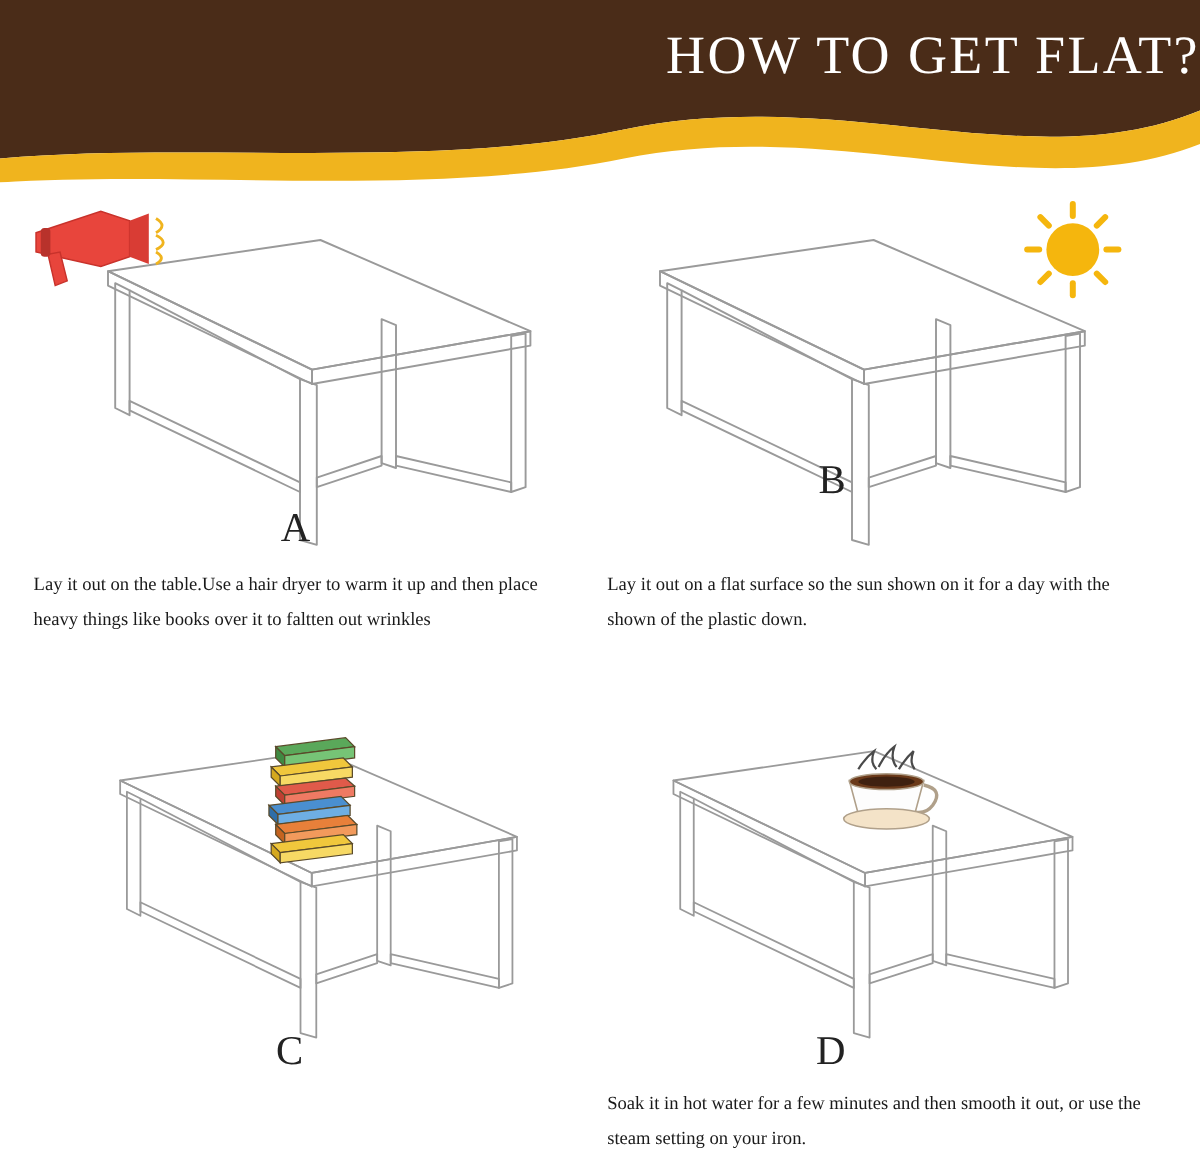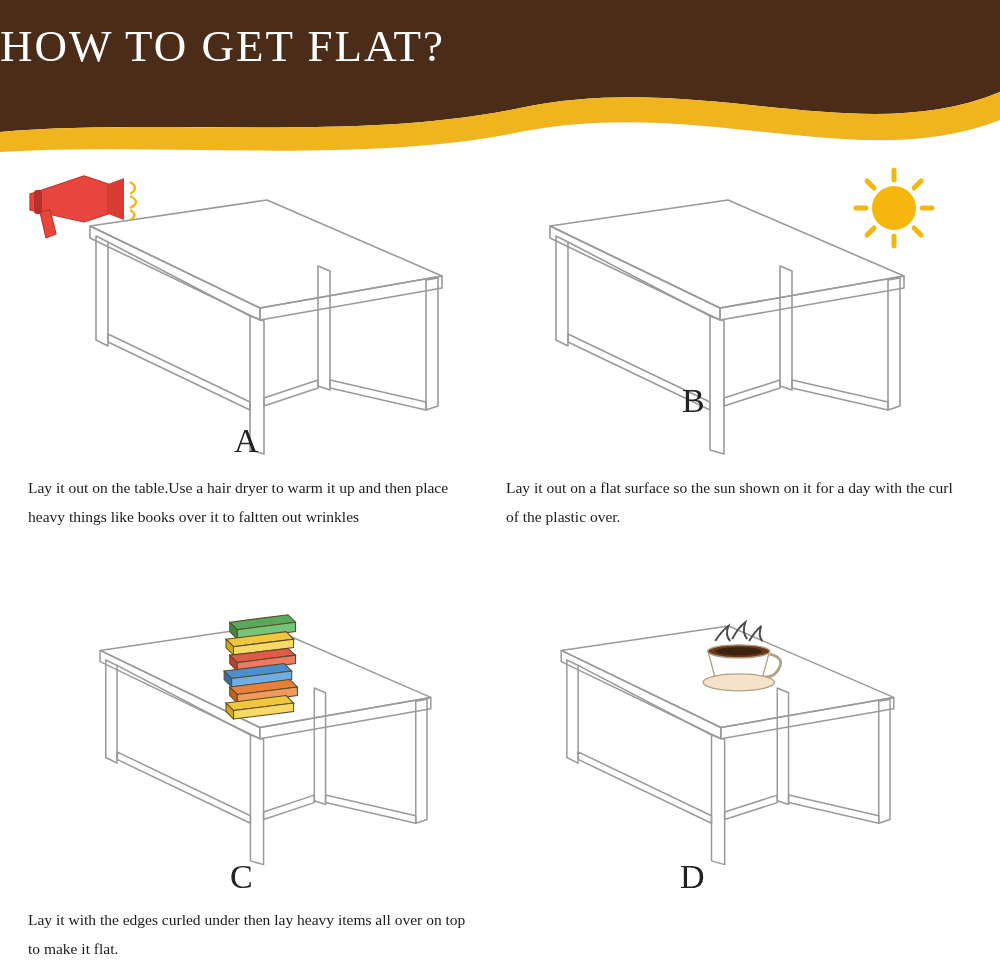--- a/index.html
+++ b/index.html
@@ -28,21 +28,21 @@
     position: absolute;
     top: 0; left: 0;
     width: 1000px;
     height: 152px;
   }
   .header-title {
     position: absolute;
     top: 20px;
     left: 0;
     width: 1000px;
-    text-align: left;
+    text-align: right;
     color: #ffffff;
     font-family: "Liberation Serif", serif;
     font-size: 45px;
     letter-spacing: 2px;
     font-weight: normal;
     z-index: 3;
     white-space: nowrap;
   }
 
   
@@ -172,21 +172,21 @@
           <line x1="356" y1="50" x2="366" y2="50"></line>
           <line x1="422" y1="50" x2="432" y2="50"></line>
           <line x1="367" y1="23" x2="374" y2="30"></line>
           <line x1="414" y1="70" x2="421" y2="77"></line>
           <line x1="421" y1="23" x2="414" y2="30"></line>
           <line x1="374" y1="70" x2="367" y2="77"></line>
         </g>
       </g>
     </svg>
     <div class="panel-letter">B</div>
-    <div class="panel-caption">Lay it out on a flat surface so the sun shown on it for a day with the curl of the plastic over.</div>
+    <div class="panel-caption">Lay it out on a flat surface so the sun shown on it for a day with the shown of the plastic down.</div>
   </div>
 
   <div class="panel panel-c">
     <svg class="panel-art" viewBox="0 0 470 330">
       <g fill="none" stroke="#9a9a9a" stroke-width="1.6" stroke-linejoin="round">
         <path d="M68,92 L245,66 L420,142 L238,174 Z"></path>
         <path d="M68,92 L68,104 L238,186 L238,174 Z"></path>
         <path d="M238,174 L420,142 L420,154 L238,186 Z"></path>
         <path d="M74,102 L74,206 L86,212 L86,108 Z"></path>
         <path d="M228,182 L228,316 L242,320 L242,187 Z"></path>
@@ -213,21 +213,20 @@
         <path d="M208,122 L272,114 L272,123 L208,131 Z" fill="#6eaee4"></path>
         <path d="M206,131 L270,123 L278,131 L214,139 Z" fill="#e8803a"></path>
         <path d="M206,131 L214,139 L214,148 L206,140 Z" fill="#c4631f"></path>
         <path d="M214,139 L278,131 L278,140 L214,148 Z" fill="#f29a5c"></path>
         <path d="M202,148 L266,140 L274,148 L210,156 Z" fill="#f0c73c"></path>
         <path d="M202,148 L210,156 L210,165 L202,157 Z" fill="#d4a81e"></path>
         <path d="M210,156 L274,148 L274,157 L210,165 Z" fill="#f7d964"></path>
       </g>
     </svg>
     <div class="panel-letter">C</div>
-    <div class="panel-caption">Lay it with the edges curled under then lay heavy items all over on top to make it flat.</div>
   </div>
 
   <div class="panel panel-d">
     <svg class="panel-art" viewBox="0 0 470 330">
       <g fill="none" stroke="#9a9a9a" stroke-width="1.6" stroke-linejoin="round">
         <path d="M50,92 L228,66 L404,142 L220,174 Z"></path>
         <path d="M50,92 L50,104 L220,186 L220,174 Z"></path>
         <path d="M220,174 L404,142 L404,154 L220,186 Z"></path>
         <path d="M56,102 L56,206 L68,212 L68,108 Z"></path>
         <path d="M210,182 L210,316 L224,320 L224,187 Z"></path>
@@ -244,15 +243,16 @@
         <path d="M232,80 q6,-12 14,-18 q-4,11 2,18" fill="none" stroke="#4a4a4a" stroke-width="2"></path>
         <path d="M250,82 q6,-10 13,-16 q-4,10 1,16" fill="none" stroke="#4a4a4a" stroke-width="2"></path>
         <path d="M206,92 L272,92 L264,122 L214,122 Z" fill="#fdfdfd" stroke="#b0a08a" stroke-width="1.4"></path>
         <ellipse cx="239" cy="93" rx="33" ry="7" fill="#6b3a1a" stroke="#b0a08a" stroke-width="1.4"></ellipse>
         <ellipse cx="239" cy="93" rx="25" ry="4.5" fill="#3f2110"></ellipse>
         <path d="M272,96 q18,4 8,18 q-6,8 -16,6" fill="none" stroke="#b0a08a" stroke-width="3"></path>
         <ellipse cx="239" cy="126" rx="38" ry="9" fill="#f4e3c8" stroke="#b0a08a" stroke-width="1.4"></ellipse>
       </g>
     </svg>
     <div class="panel-letter">D</div>
+    <div class="panel-caption">Soak it in hot water for a few minutes and then smooth it out, or use the steam setting on your iron.</div>
   </div>
 
 </div>
 
 </body></html>

